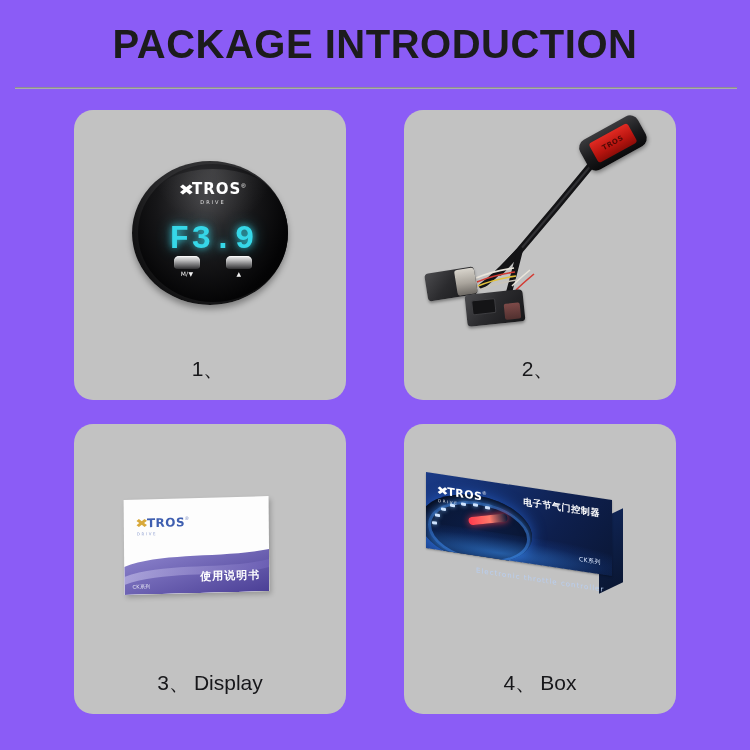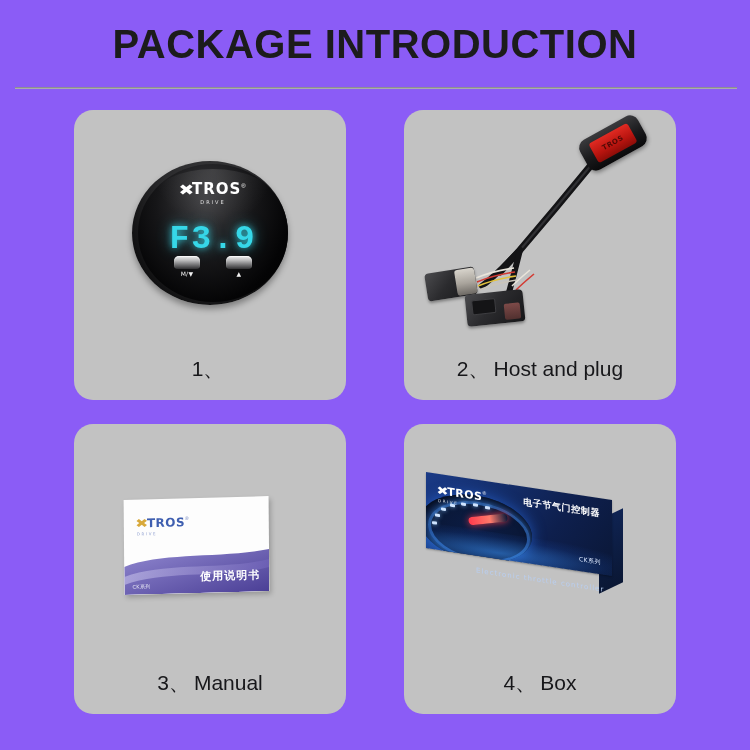--- a/index.html
+++ b/index.html
@@ -479,21 +479,20 @@
             <div class="conn-a-head"></div>
           </div>
           <div class="conn conn-b">
             <div class="conn-b-slot"></div>
             <div class="conn-b-tab"></div>
           </div>
         </div>
       </div>
       <div class="caption">
         <span class="num">2、</span>
-        <span>Host and plug</span>
       </div>
     </div>
 
     <div class="card c3">
       <div class="stage">
         <div class="manual-wrap">
           <div class="manual">
             <div class="manual-logo">
               <span class="star">✖</span><span class="txt">TROS</span><span class="reg">®</span>
               <span class="sub">DRIVE</span>
@@ -512,21 +511,21 @@
               <path d="M0,16 C38,2 96,10 145,2 L145,44 L0,44 Z" fill="url(#mg1)"></path>
               <path d="M0,26 C42,12 100,22 145,12 L145,20 C100,30 42,20 0,34 Z" fill="url(#mg2)" opacity=".75"></path>
             </svg>
             <div class="manual-title">使用说明书</div>
             <div class="manual-series">CK系列</div>
           </div>
         </div>
       </div>
       <div class="caption">
         <span class="num">3、</span>
-        <span>Manual</span>
+        <span>Display</span>
       </div>
     </div>
 
     <div class="card c4">
       <div class="stage">
         <div class="box-wrap">
           <div class="box-side"></div>
           <div class="box-front">
             <div class="box-en">Electronic throttle controller</div>
           </div>

